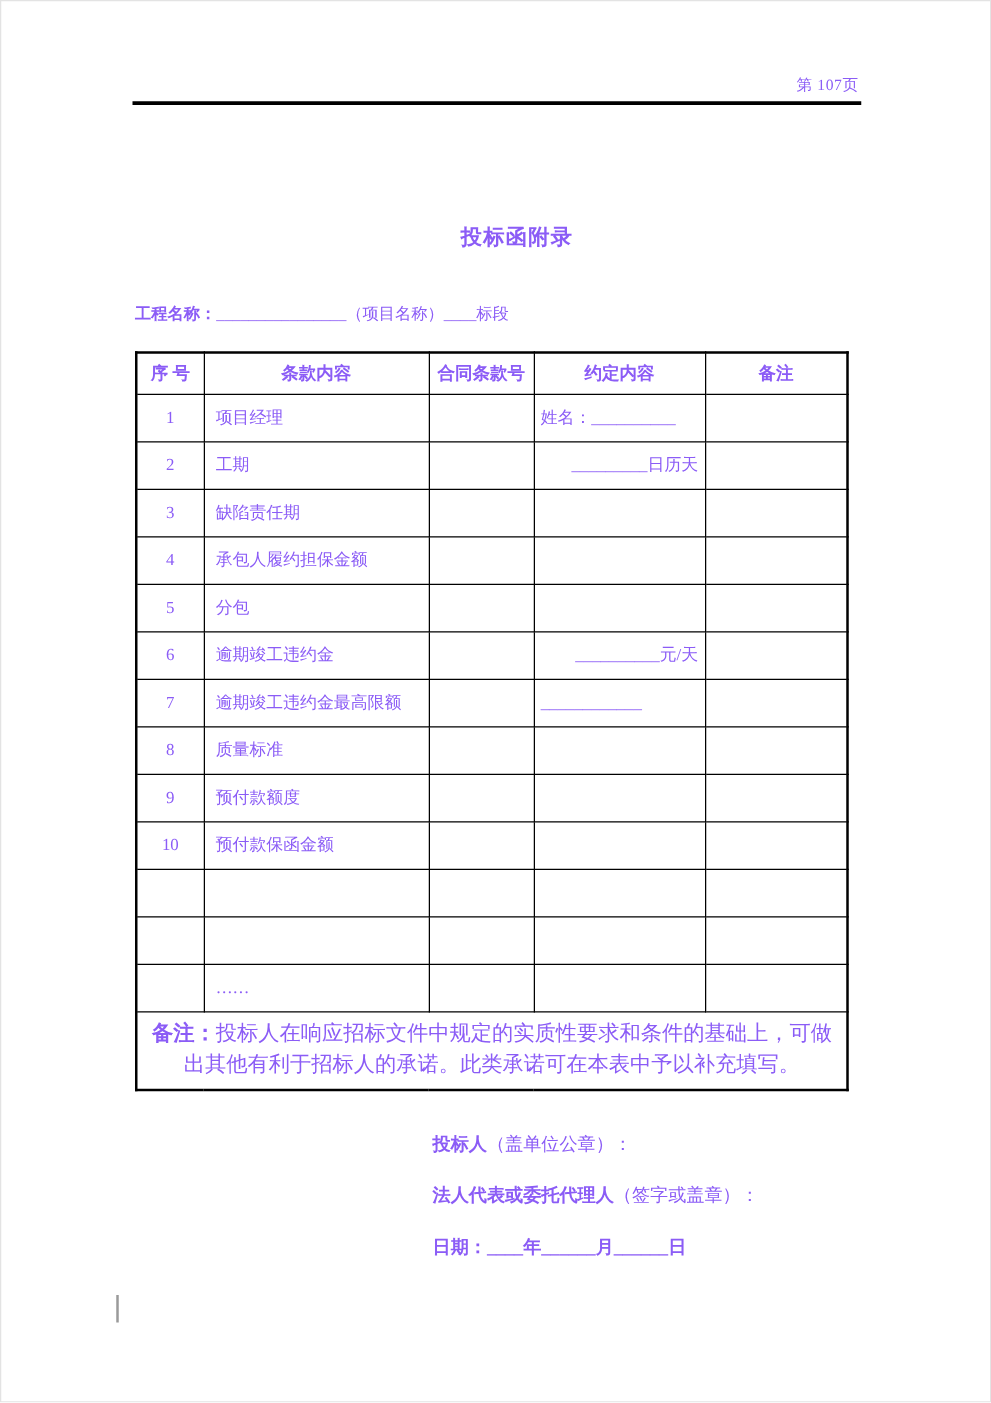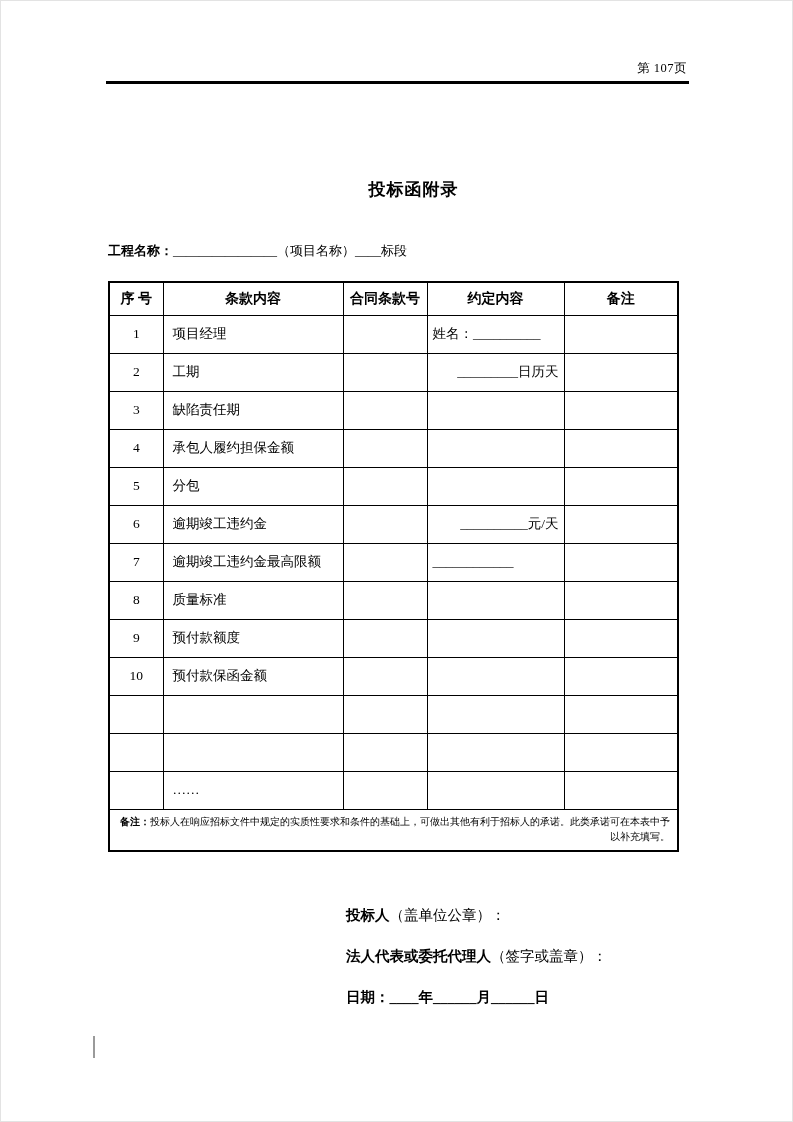--- a/index.html
+++ b/index.html
@@ -8,21 +8,21 @@
     background: #ffffff;
   }
   .page {
     position: relative;
     width: 793px;
     height: 1122px;
     background: #ffffff;
     box-sizing: border-box;
     border: 1px solid #e3e3e3;
     font-family: "Liberation Serif", "DejaVu Serif", serif;
-    color: #000000;
+    color: #8b5cf6;
     overflow: hidden;
   }
   .page-number {
     position: absolute;
     top: 59px;
     right: 105px;
     font-size: 12.5px;
     letter-spacing: 0.5px;
   }
   .header-rule {
@@ -78,23 +78,23 @@
     font-weight: bold;
     text-align: center;
   }
   table.appendix td { font-size: 13.5px; }
   td.c-no { text-align: center; }
   td.c-item { padding-left: 9px; text-align: left; }
   td.c-agreed { padding: 0 5px; text-align: left; }
   td.c-agreed.al-right { text-align: right; padding-left: 16px; }
   tfoot td.note-cell {
     padding: 4px 7px 6px 7px;
-    font-size: 10px;
+    font-size: 17px;
     line-height: 1.5;
-    text-align: right;
+    text-align: center;
     height: 34px;
     margin-top: 37px;
   }
   .signature {
     position: absolute;
     top: 905px;
     left: 345px;
     font-size: 14.5px;
   }
   .signature .sig-line {

